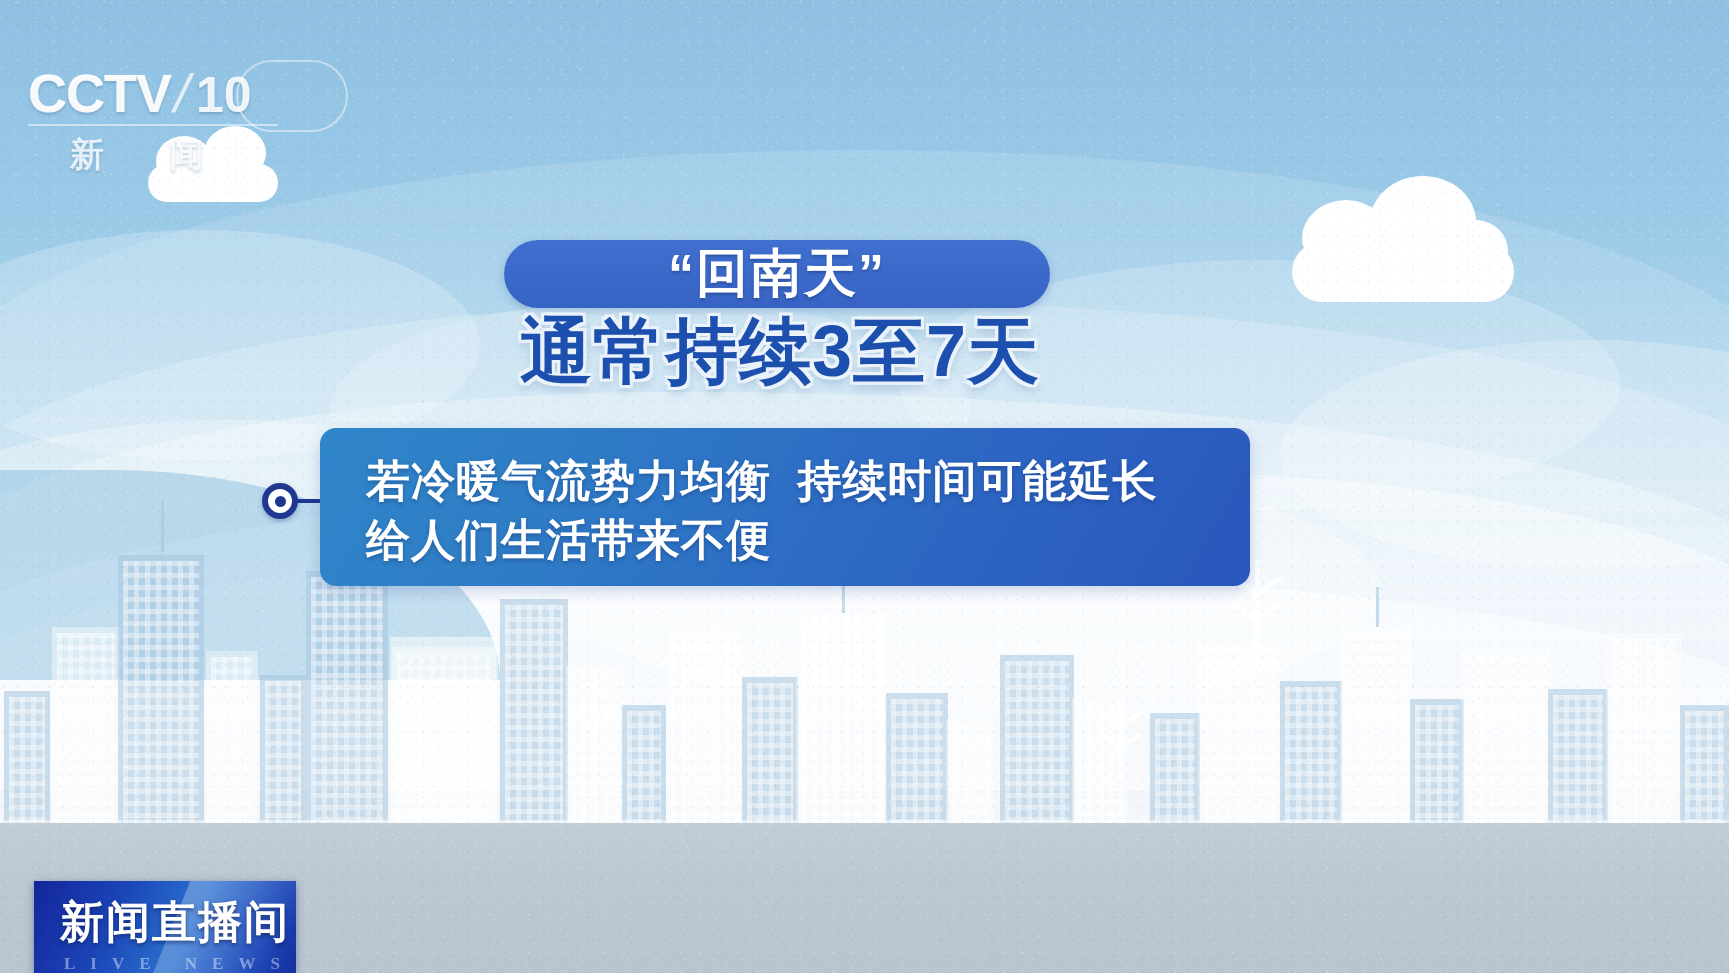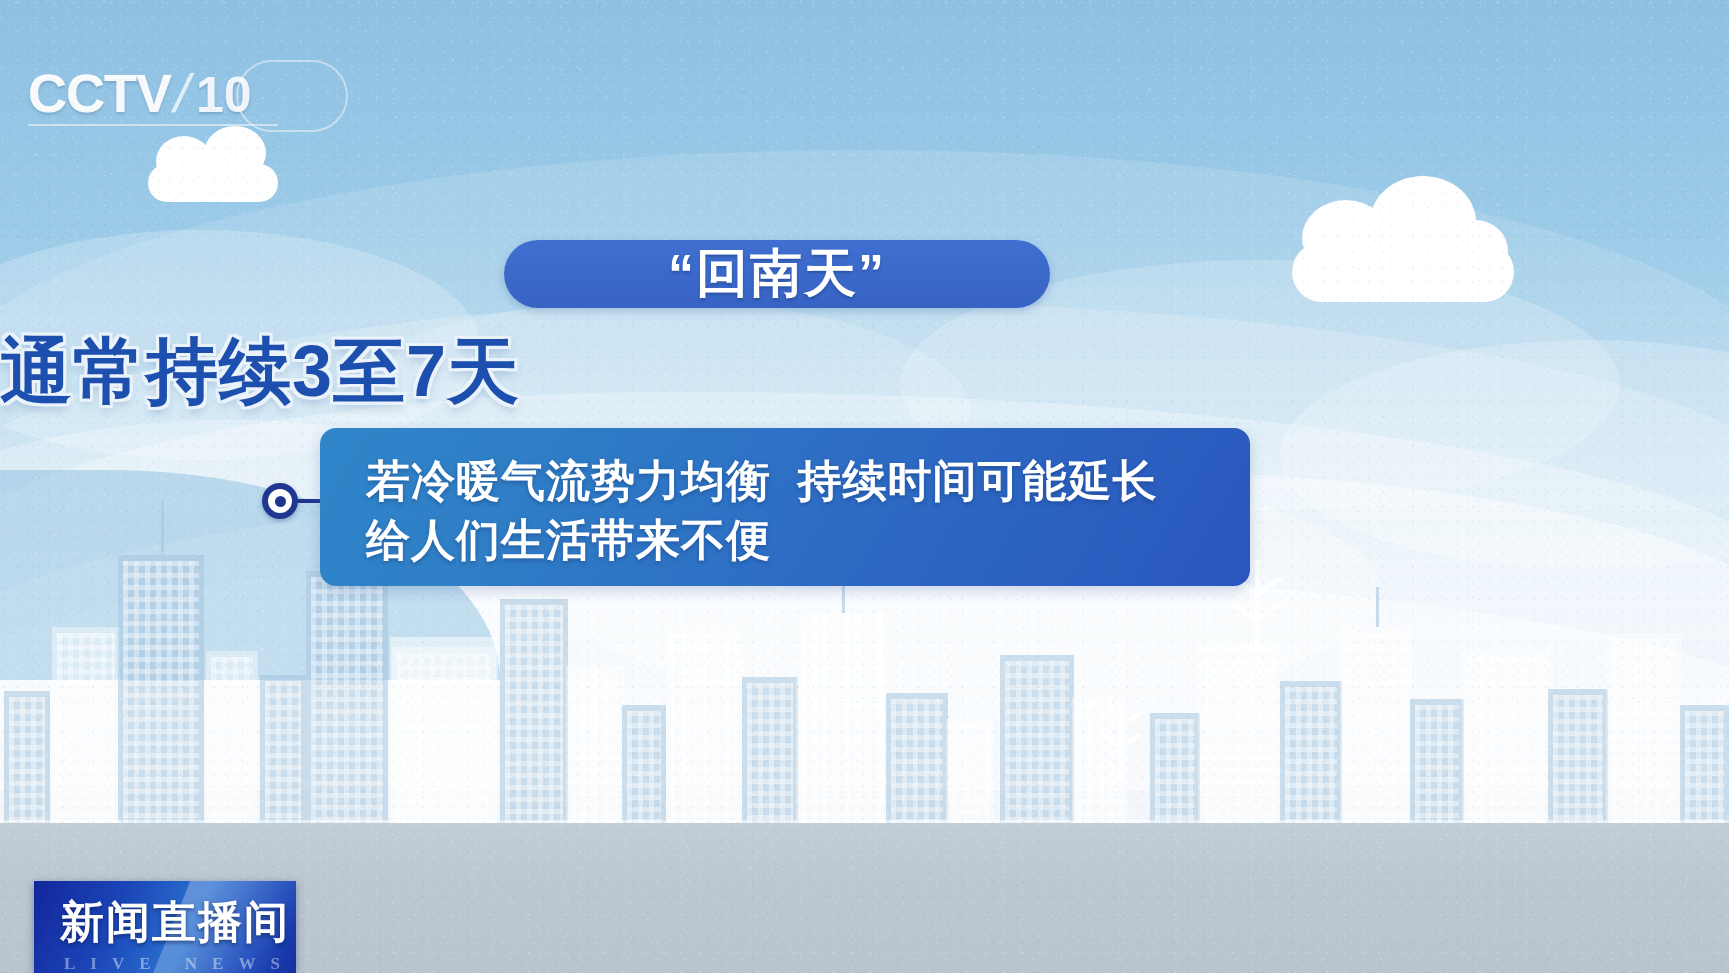--- a/index.html
+++ b/index.html
@@ -184,22 +184,22 @@
     box-shadow:0 3px 8px rgba(40,80,150,.25);
   }
   #pill-text {
     color:#ffffff; font-size:52px; font-weight:700; letter-spacing:2px;
     font-family:"Liberation Sans","DejaVu Sans",sans-serif;
     text-shadow:0 2px 3px rgba(25,55,115,.45);
   }
 
   
   #headline {
-    position:absolute; left:0; top:324px; width:1560px;
-    text-align:left; z-index:7;
+    position:absolute; left:0; top:304px; width:1560px;
+    text-align:center; z-index:7;
     font-family:"Liberation Sans","DejaVu Sans",sans-serif;
     font-size:72px; font-weight:700; letter-spacing:1px;
     color:#1d4fae;
     text-shadow:
       3px 0 0 #eaf2fa, -3px 0 0 #eaf2fa, 0 3px 0 #eaf2fa, 0 -3px 0 #eaf2fa,
       3px 3px 0 #eaf2fa, -3px 3px 0 #eaf2fa, 3px -3px 0 #eaf2fa, -3px -3px 0 #eaf2fa,
       0 6px 10px rgba(30,70,140,.25);
   }
 
   
@@ -353,20 +353,21 @@
   <div id="grain2"></div>
 
   <div id="logo">
     <div class="row">
       <span class="cctv-text">CCTV</span>
       <span class="cctv-slash">/</span>
       <span class="cctv-num">10</span>
       <span class="cctv-oval"></span>
     </div>
     <div class="cctv-rule"></div>
+    <div class="cctv-cn">新 闻</div>
   </div>
 
   <div id="pill">
     <span id="pill-text">“回南天”</span>
   </div>
 
   <div id="headline">通常持续3至7天</div>
 
   <div id="bullet-stem"></div>
   <div id="bullet"></div>

